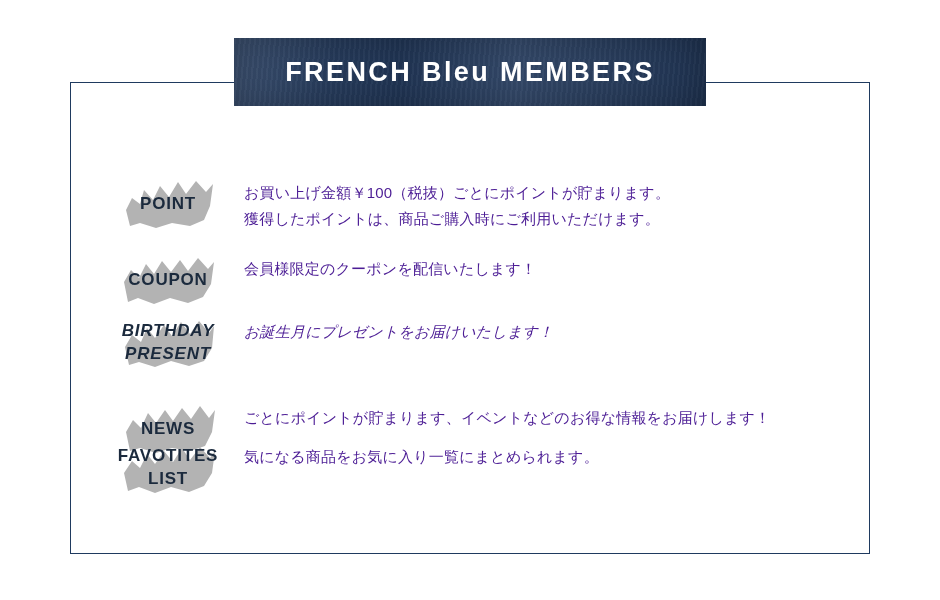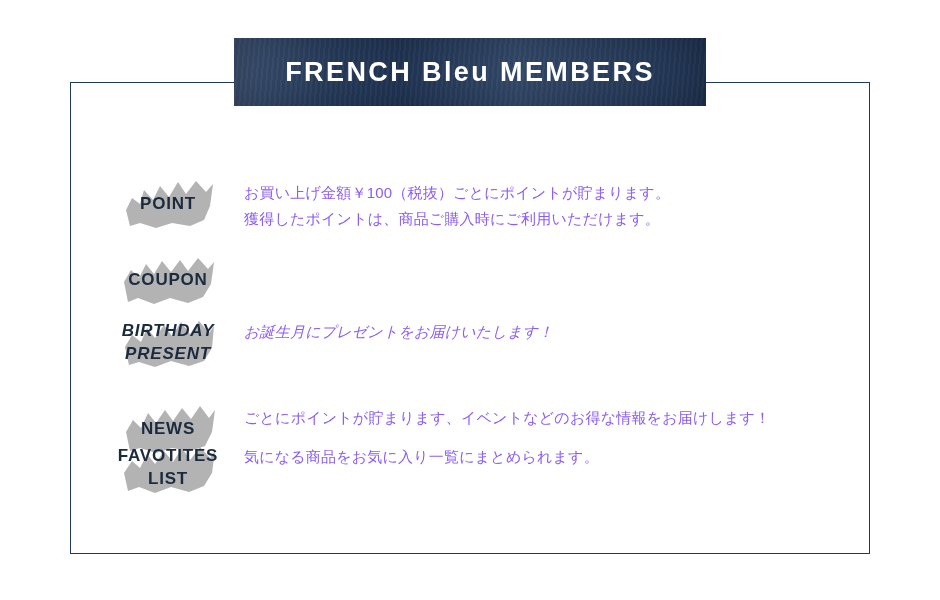--- a/index.html
+++ b/index.html
@@ -99,21 +99,21 @@
     font-weight: bold;
     letter-spacing: 0.8px;
     line-height: 1.35;
     text-align: center;
     white-space: pre-line;
     font-family: "Liberation Sans", sans-serif;
   }
 
   .desc {
     padding-top: 4px;
-    color: #8b5cf6;
+    color: #4c1d95;
     font-size: 15px;
     line-height: 1.75;
     white-space: pre-line;
     font-family: "Liberation Sans", sans-serif;
     letter-spacing: 0.2px;
   }
 
   
   .row-0 { top: 176px; }
   .row-1 { top: 252px; }
@@ -145,20 +145,21 @@
 獲得したポイントは、商品ご購入時にご利用いただけます。</div>
     </div>
 
     <div class="row row-1">
       <div class="badge">
         <svg class="brush" viewBox="0 0 96 56" xmlns="http://www.w3.org/2000/svg">
           <path d="M4,30 L11,18 L19,26 L26,12 L34,22 L42,9 L51,20 L60,8 L68,19 L78,6 L88,17 L94,10 L91,32 L83,45 L68,51 L50,46 L34,52 L18,46 L8,50 Z" fill="#b3b3b3"></path>
         </svg>
         <span class="badge-label">COUPON</span>
       </div>
+      <div class="desc">会員様限定のクーポンを配信いたします！</div>
     </div>
 
     <div class="row row-2">
       <div class="badge">
         <svg class="brush" viewBox="0 0 96 56" xmlns="http://www.w3.org/2000/svg">
           <path d="M5,32 L12,20 L21,27 L27,13 L35,23 L44,10 L52,21 L61,7 L70,19 L79,6 L89,18 L94,11 L92,33 L84,46 L69,51 L51,46 L35,52 L19,47 L9,50 Z" fill="#b3b3b3"></path>
         </svg>
         <span class="badge-label">BIRTHDAY
 PRESENT</span>
       </div>

